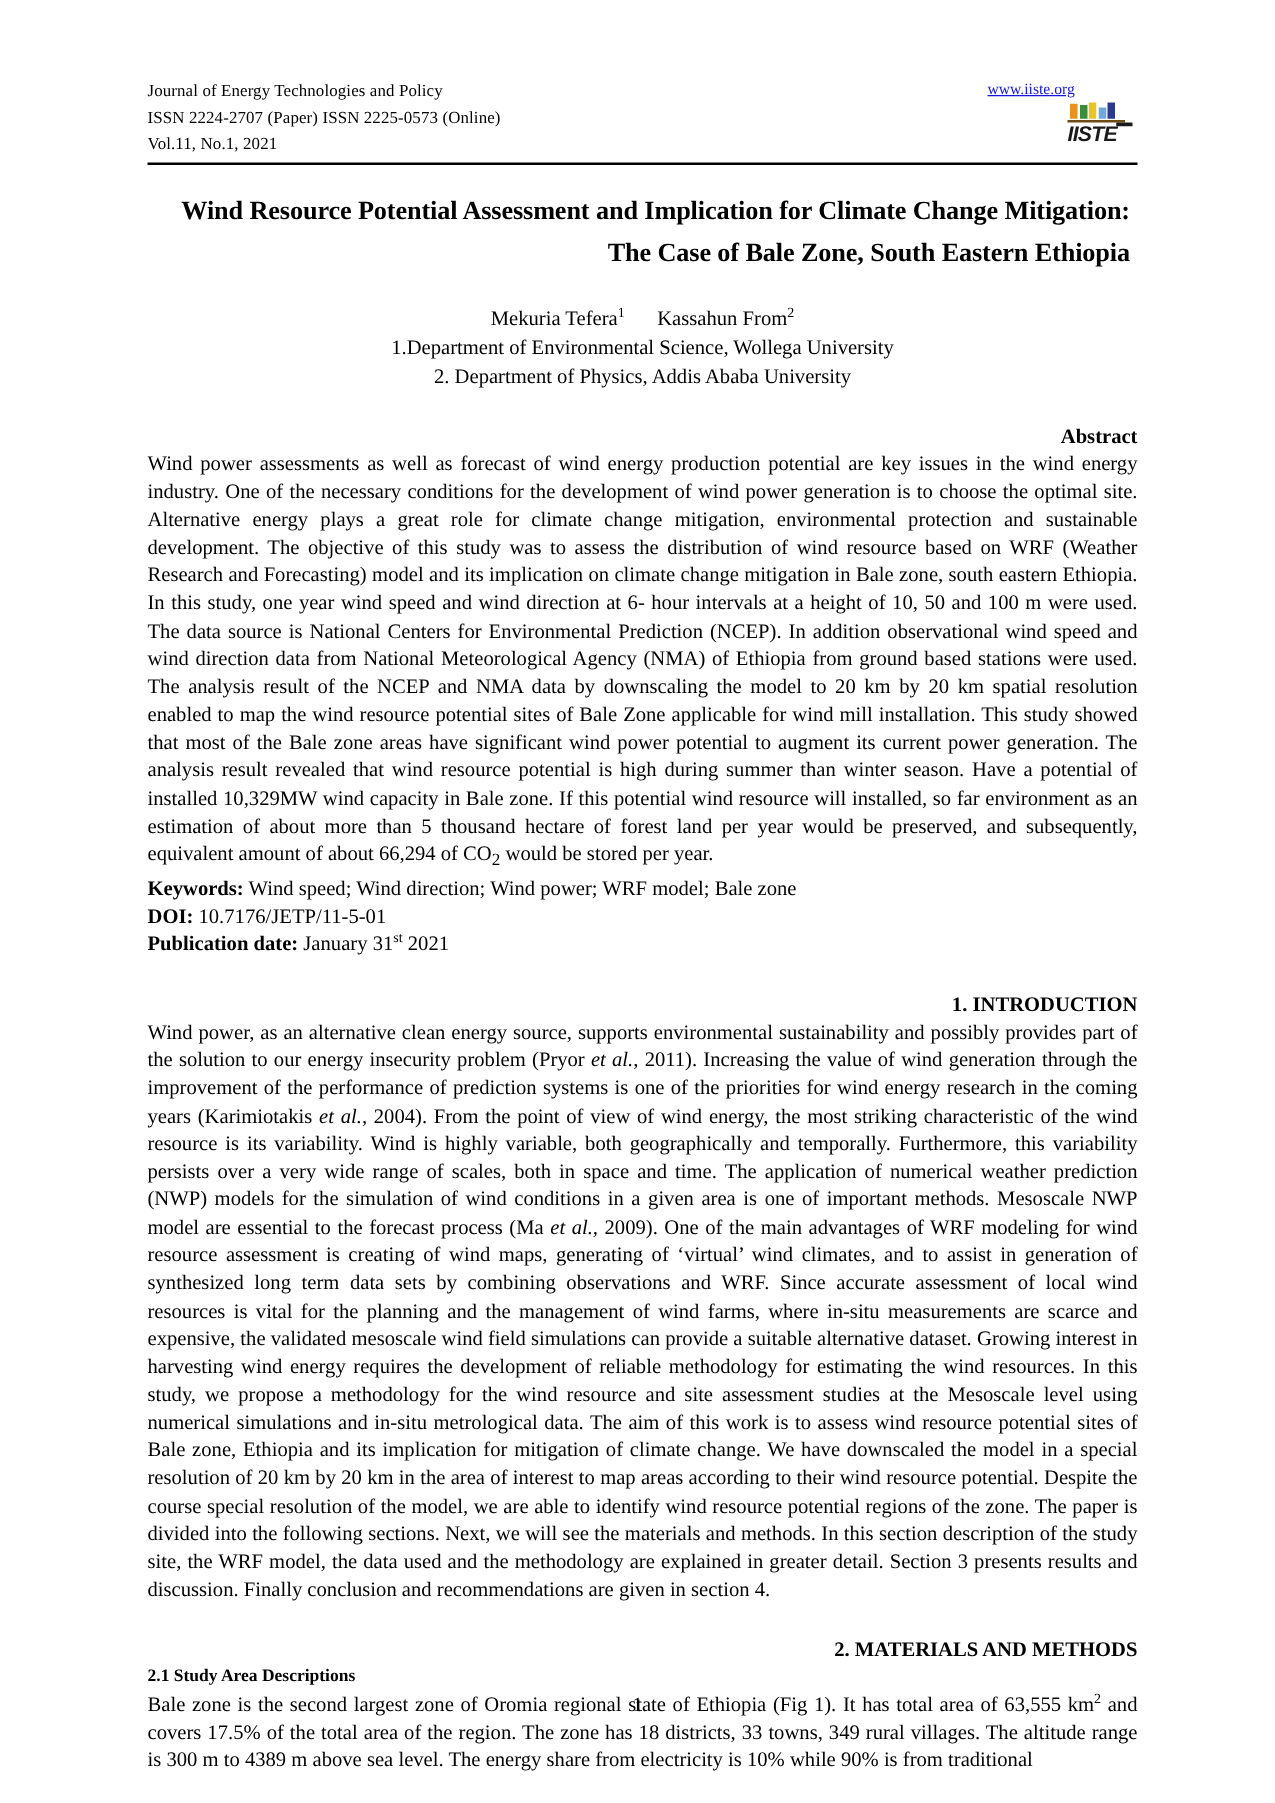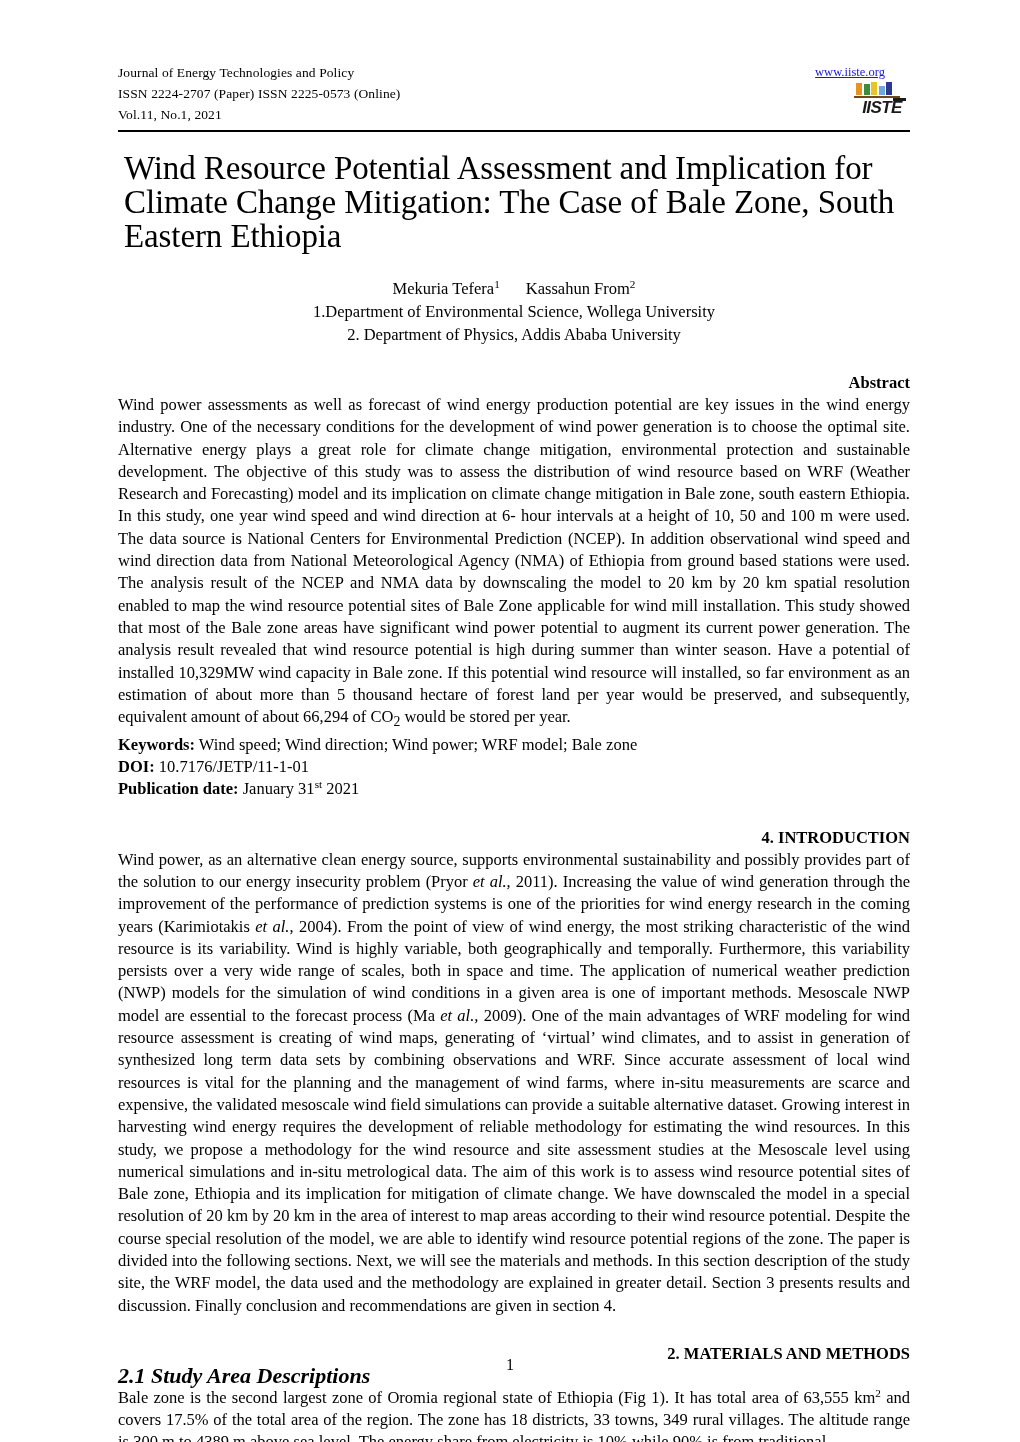--- a/index.html
+++ b/index.html
@@ -33,21 +33,21 @@
     font-size: 13.5px;
     line-height: 21px;
     letter-spacing: 0.1px;
   }
   .masthead-line { white-space: nowrap; }
   .masthead-right {
     position: absolute;
     right: 0;
     top: 0;
     width: 120px;
-    text-align: center;
+    text-align: left;
   }
   .journal-url {
     font-size: 12.5px;
     color: #1818d8;
     text-decoration: underline;
     display: inline-block;
     line-height: 16px;
   }
   .logo {
     display: block;
@@ -89,23 +89,23 @@
     background: #1a1a1a;
   }
   hr.rule {
     border: none;
     border-top: 2px solid #000;
     margin: 6px 0 0 0;
   }
 
   
   .paper-title {
-    text-align: left;
-    font-weight: normal;
-    font-size: 33px;
+    text-align: right;
+    font-weight: bold;
+    font-size: 21px;
     line-height: 34px;
     margin: 19px 6px 0 6px;
     letter-spacing: -0.1px;
   }
 
   
   .authors {
     text-align: center;
     font-size: 16.5px;
     line-height: 23px;
@@ -117,23 +117,22 @@
   
   .section-head {
     font-weight: bold;
     font-size: 16.5px;
     line-height: 22px;
     margin-top: 26px;
     text-align: right;
   }
   .sub-head {
     font-weight: bold;
-    font-size: 22px;
+    font-size: 14px;
     line-height: 22px;
-    font-style: italic;
   }
   p.body {
     font-size: 16.5px;
     line-height: 22.3px;
     text-align: justify;
     margin: 0;
     text-justify: inter-word;
     font-family: Liberation Serif, serif;
   }
   p.body.ragged { text-align: left; }
@@ -188,24 +187,24 @@
       <span>Mekuria Tefera</span><sup>1</sup><span class="gap"></span><span>Kassahun From</span><sup>2</sup>
     </div>
     <div>1.Department of Environmental Science, Wollega University</div>
     <div>2. Department of Physics, Addis Ababa University</div>
   </div>
 
   <div class="section-head">Abstract</div>
   <p class="body"><span>Wind power assessments as well as forecast of wind energy production potential are key issues in the wind energy industry. One of the necessary conditions for the development of wind power generation is to choose the optimal site. Alternative energy plays a great role for climate change mitigation, environmental protection and sustainable development. The objective of this study was to assess the distribution of wind resource based on WRF (Weather Research and Forecasting) model and its implication on climate change mitigation in Bale zone, south eastern Ethiopia. In this study, one year wind speed and wind direction at 6- hour intervals at a height of 10, 50 and 100 m were used. The data source is National Centers for Environmental Prediction (NCEP). In addition observational wind speed and wind direction data from National Meteorological Agency (NMA) of Ethiopia from ground based stations were used. The analysis result of the NCEP and NMA data by downscaling the model to 20 km by 20 km spatial resolution enabled to map the wind resource potential sites of Bale Zone applicable for wind mill installation. This study showed that most of the Bale zone areas have significant wind power potential to augment its current power generation. The analysis result revealed that wind resource potential is high during summer than winter season.  Have a potential of installed 10,329MW wind capacity in Bale zone. If this potential wind resource will installed, so far environment as an estimation of about more than 5 thousand hectare of forest land per year would be preserved, and subsequently, equivalent amount of about 66,294 of CO</span><sub>2</sub><span> would be stored per year.</span></p>
 
   <p class="body ragged"><span class="lead-label">Keywords:</span><span> Wind speed; Wind direction; Wind power; WRF model; Bale zone</span></p>
-  <p class="body ragged"><span class="lead-label">DOI:</span><span> 10.7176/JETP/11-1-01</span></p>
+  <p class="body ragged"><span class="lead-label">DOI:</span><span> 10.7176/JETP/11-5-01</span></p>
   <p class="body ragged"><span class="lead-label">Publication date:</span><span> January 31</span><sup>st</sup><span> 2021</span></p>
 
-  <div class="section-head">4. INTRODUCTION</div>
+  <div class="section-head">1. INTRODUCTION</div>
   <p class="body"><span>Wind power, as an alternative clean energy source, supports environmental sustainability and possibly provides part of the solution to our energy insecurity problem (Pryor </span><span class="ital">et al.</span><span>, 2011). Increasing the value of wind generation through the improvement of the performance of prediction systems is one of the priorities for wind energy research in the coming years (Karimiotakis </span><span class="ital">et al.</span><span>, 2004). From the point of view of wind energy, the most striking characteristic of the wind resource is its variability. Wind is highly variable, both geographically and temporally. Furthermore, this variability persists over a very wide range of scales, both in space and time. The application of numerical weather prediction (NWP) models for the simulation of wind conditions in a given area is one of important methods. Mesoscale NWP model are essential to the forecast process (Ma </span><span class="ital">et al.,</span><span> 2009). One of the main advantages of WRF modeling for wind resource assessment is creating of wind maps, generating of ‘virtual’ wind climates, and to assist in generation of synthesized long term data sets by combining observations and WRF. Since accurate assessment of local wind resources is vital for the planning and the management of wind farms, where in-situ measurements are scarce and expensive, the validated mesoscale wind field simulations can provide a suitable alternative dataset. Growing interest in harvesting wind energy requires the development of reliable methodology for estimating the wind resources. In this study, we propose a methodology for the wind resource and site assessment studies at the Mesoscale level using numerical simulations and in-situ metrological data. The aim of this work is to assess wind resource potential sites of Bale zone, Ethiopia and its implication for mitigation of climate change. We have downscaled the model in a special resolution of 20 km by 20 km in the area of interest to map areas according to their wind resource potential. Despite the course special resolution of the model, we are able to identify wind resource potential regions of the zone. The paper is divided into the following sections. Next, we will see the materials and methods. In this section description of the study site, the WRF model, the data used and the methodology are explained in greater detail. Section 3 presents results and discussion. Finally conclusion and recommendations are given in section 4.</span></p>
 
   <div class="section-head">2. MATERIALS AND METHODS</div>
   <div class="sub-head">2.1 Study Area Descriptions</div>
   <p class="body"><span>Bale zone is the second largest zone of Oromia regional state of Ethiopia (Fig 1). It has total area of 63,555 km</span><sup>2</sup><span> and covers 17.5% of the total area of the region. The zone has 18 districts, 33 towns, 349 rural villages. The altitude range is 300 m to 4389 m above sea level. The energy share from electricity is 10% while 90% is from traditional</span></p>
 
   <div class="page-number">1</div>
 
 </div>
 

